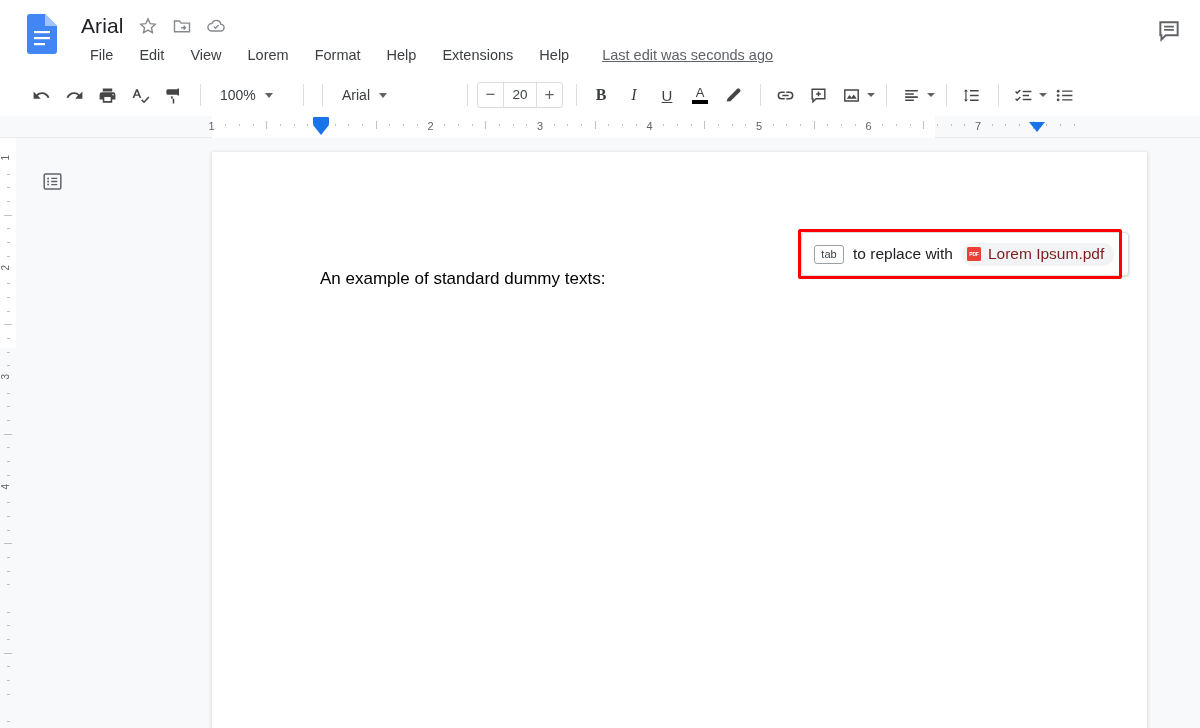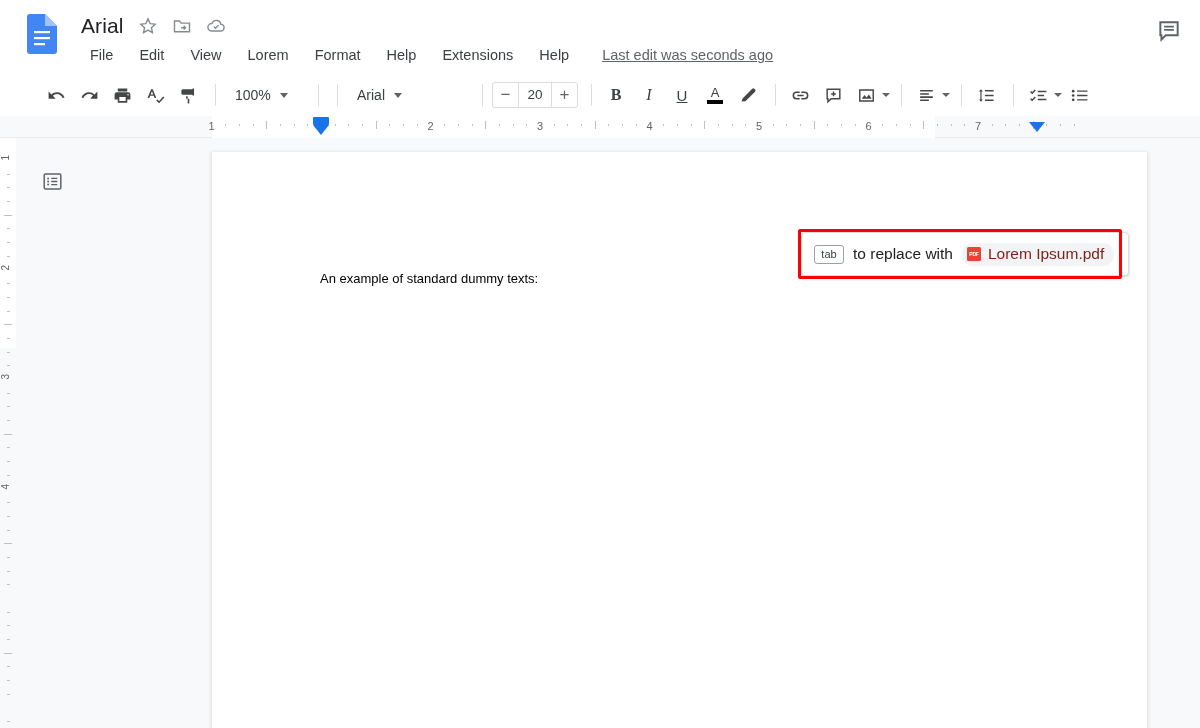--- a/index.html
+++ b/index.html
@@ -43,21 +43,21 @@
   }
   #comment-history {
     position: absolute; right: 18px; top: 18px; width: 26px; height: 26px; cursor: pointer;
   }
 
   
   #toolbar {
     position: absolute; left: 0; top: 74px; width: 1200px; height: 42px;
     background: #ffffff;
     display: flex; align-items: center;
-    padding-left: 41px;
+    padding-left: 26px;
     overflow: hidden;
   }
   .tb-btn {
     width: 30px; height: 30px; margin-right: 3px;
     display: flex; align-items: center; justify-content: center;
     border-radius: 4px; cursor: pointer; flex: 0 0 auto;
   }
   .tb-sep {
     width: 1px; height: 22px; background: #dadce0; margin: 0 9px; flex: 0 0 auto;
   }
@@ -158,21 +158,21 @@
     background: #f8f9fa;
   }
   #page {
     position: absolute; left: 0px; top: 14px; width: 935px; height: 600px;
     background: #ffffff; box-shadow: 0 1px 3px 1px rgba(60,64,67,.15);
   }
 
   
   #doc-body {
     position: absolute; left: 108px; top: 112px; width: 730px;
-    font-size: 13px; color: #000000; line-height: 30px;
+    font-size: 17px; color: #000000; line-height: 30px;
   }
   #doc-line1 { white-space: nowrap; }
   #doc-line2 { white-space: nowrap; }
   #doc-line2 .tail { display: inline-block; padding-left: 228px; }
   .caret-bar {
     display: inline-block; width: 1.5px; height: 17px; background: #000;
     vertical-align: -3px; margin-left: 1px;
   }
 
   

